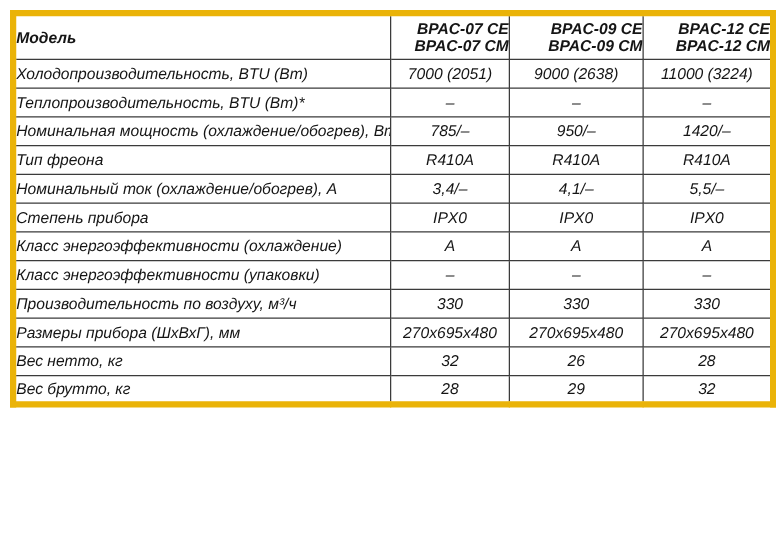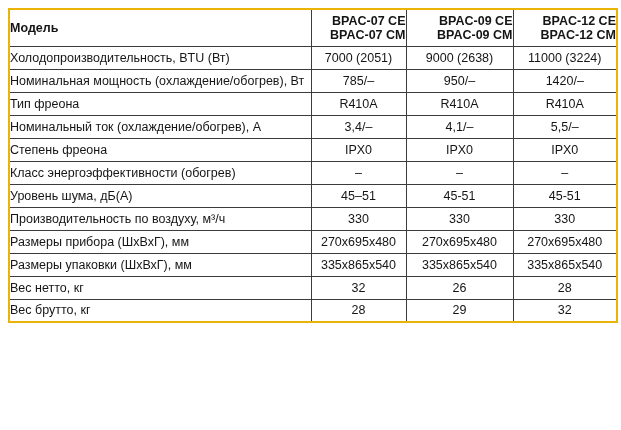--- a/index.html
+++ b/index.html
@@ -11,21 +11,22 @@
     background: #ffffff;
     font-family: "Liberation Sans", sans-serif;
   }
   .page {
     padding: 8px 6px 6px 8px;
   }
   table.spec-table {
     border-collapse: collapse;
     table-layout: fixed;
     width: 608px;
-    border: 2px solid #eab308;
+    border: 5px solid #eab308;
+    font-style: italic;
   }
   table.spec-table th,
   table.spec-table td {
     border: 1px solid #3b3b3b;
     color: #151515;
     font-size: 12.5px;
     padding: 0;
     overflow: hidden;
     white-space: nowrap;
   }
@@ -84,72 +85,72 @@
       </tr>
     </thead>
     <tbody id="spec-body">
         <tr>
           <td class="spec-label">Холодопроизводительность, BTU (Вт)</td>
           <td class="spec-value">7000 (2051)</td>
           <td class="spec-value">9000 (2638)</td>
           <td class="spec-value">11000 (3224)</td>
         </tr>
         <tr>
+          <td class="spec-label">Теплопроизводительность, BTU (Вт)*</td>
+          <td class="spec-value">–</td>
+          <td class="spec-value">–</td>
+          <td class="spec-value">–</td>
+        </tr>
+        <tr>
           <td class="spec-label">Номинальная мощность (охлаждение/обогрев), Вт</td>
           <td class="spec-value">785/–</td>
           <td class="spec-value">950/–</td>
           <td class="spec-value">1420/–</td>
         </tr>
         <tr>
           <td class="spec-label">Тип фреона</td>
           <td class="spec-value">R410A</td>
           <td class="spec-value">R410A</td>
           <td class="spec-value">R410A</td>
         </tr>
         <tr>
           <td class="spec-label">Номинальный ток (охлаждение/обогрев), А</td>
           <td class="spec-value">3,4/–</td>
           <td class="spec-value">4,1/–</td>
           <td class="spec-value">5,5/–</td>
         </tr>
         <tr>
-          <td class="spec-label">Степень фреона</td>
+          <td class="spec-label">Степень прибора</td>
           <td class="spec-value">IPX0</td>
           <td class="spec-value">IPX0</td>
           <td class="spec-value">IPX0</td>
         </tr>
         <tr>
-          <td class="spec-label">Класс энергоэффективности (обогрев)</td>
+          <td class="spec-label">Класс энергоэффективности (охлаждение)</td>
+          <td class="spec-value">А</td>
+          <td class="spec-value">А</td>
+          <td class="spec-value">А</td>
+        </tr>
+        <tr>
+          <td class="spec-label">Класс энергоэффективности (упаковки)</td>
           <td class="spec-value">–</td>
           <td class="spec-value">–</td>
           <td class="spec-value">–</td>
-        </tr>
-        <tr>
-          <td class="spec-label">Уровень шума, дБ(А)</td>
-          <td class="spec-value">45–51</td>
-          <td class="spec-value">45-51</td>
-          <td class="spec-value">45-51</td>
         </tr>
         <tr>
           <td class="spec-label">Производительность по воздуху, м³/ч</td>
           <td class="spec-value">330</td>
           <td class="spec-value">330</td>
           <td class="spec-value">330</td>
         </tr>
         <tr>
           <td class="spec-label">Размеры прибора (ШхВхГ), мм</td>
           <td class="spec-value">270x695x480</td>
           <td class="spec-value">270x695x480</td>
           <td class="spec-value">270x695x480</td>
-        </tr>
-        <tr>
-          <td class="spec-label">Размеры упаковки (ШхВхГ), мм</td>
-          <td class="spec-value">335x865x540</td>
-          <td class="spec-value">335x865x540</td>
-          <td class="spec-value">335x865x540</td>
         </tr>
         <tr>
           <td class="spec-label">Вес нетто, кг</td>
           <td class="spec-value">32</td>
           <td class="spec-value">26</td>
           <td class="spec-value">28</td>
         </tr>
         <tr>
           <td class="spec-label">Вес брутто, кг</td>
           <td class="spec-value">28</td>

